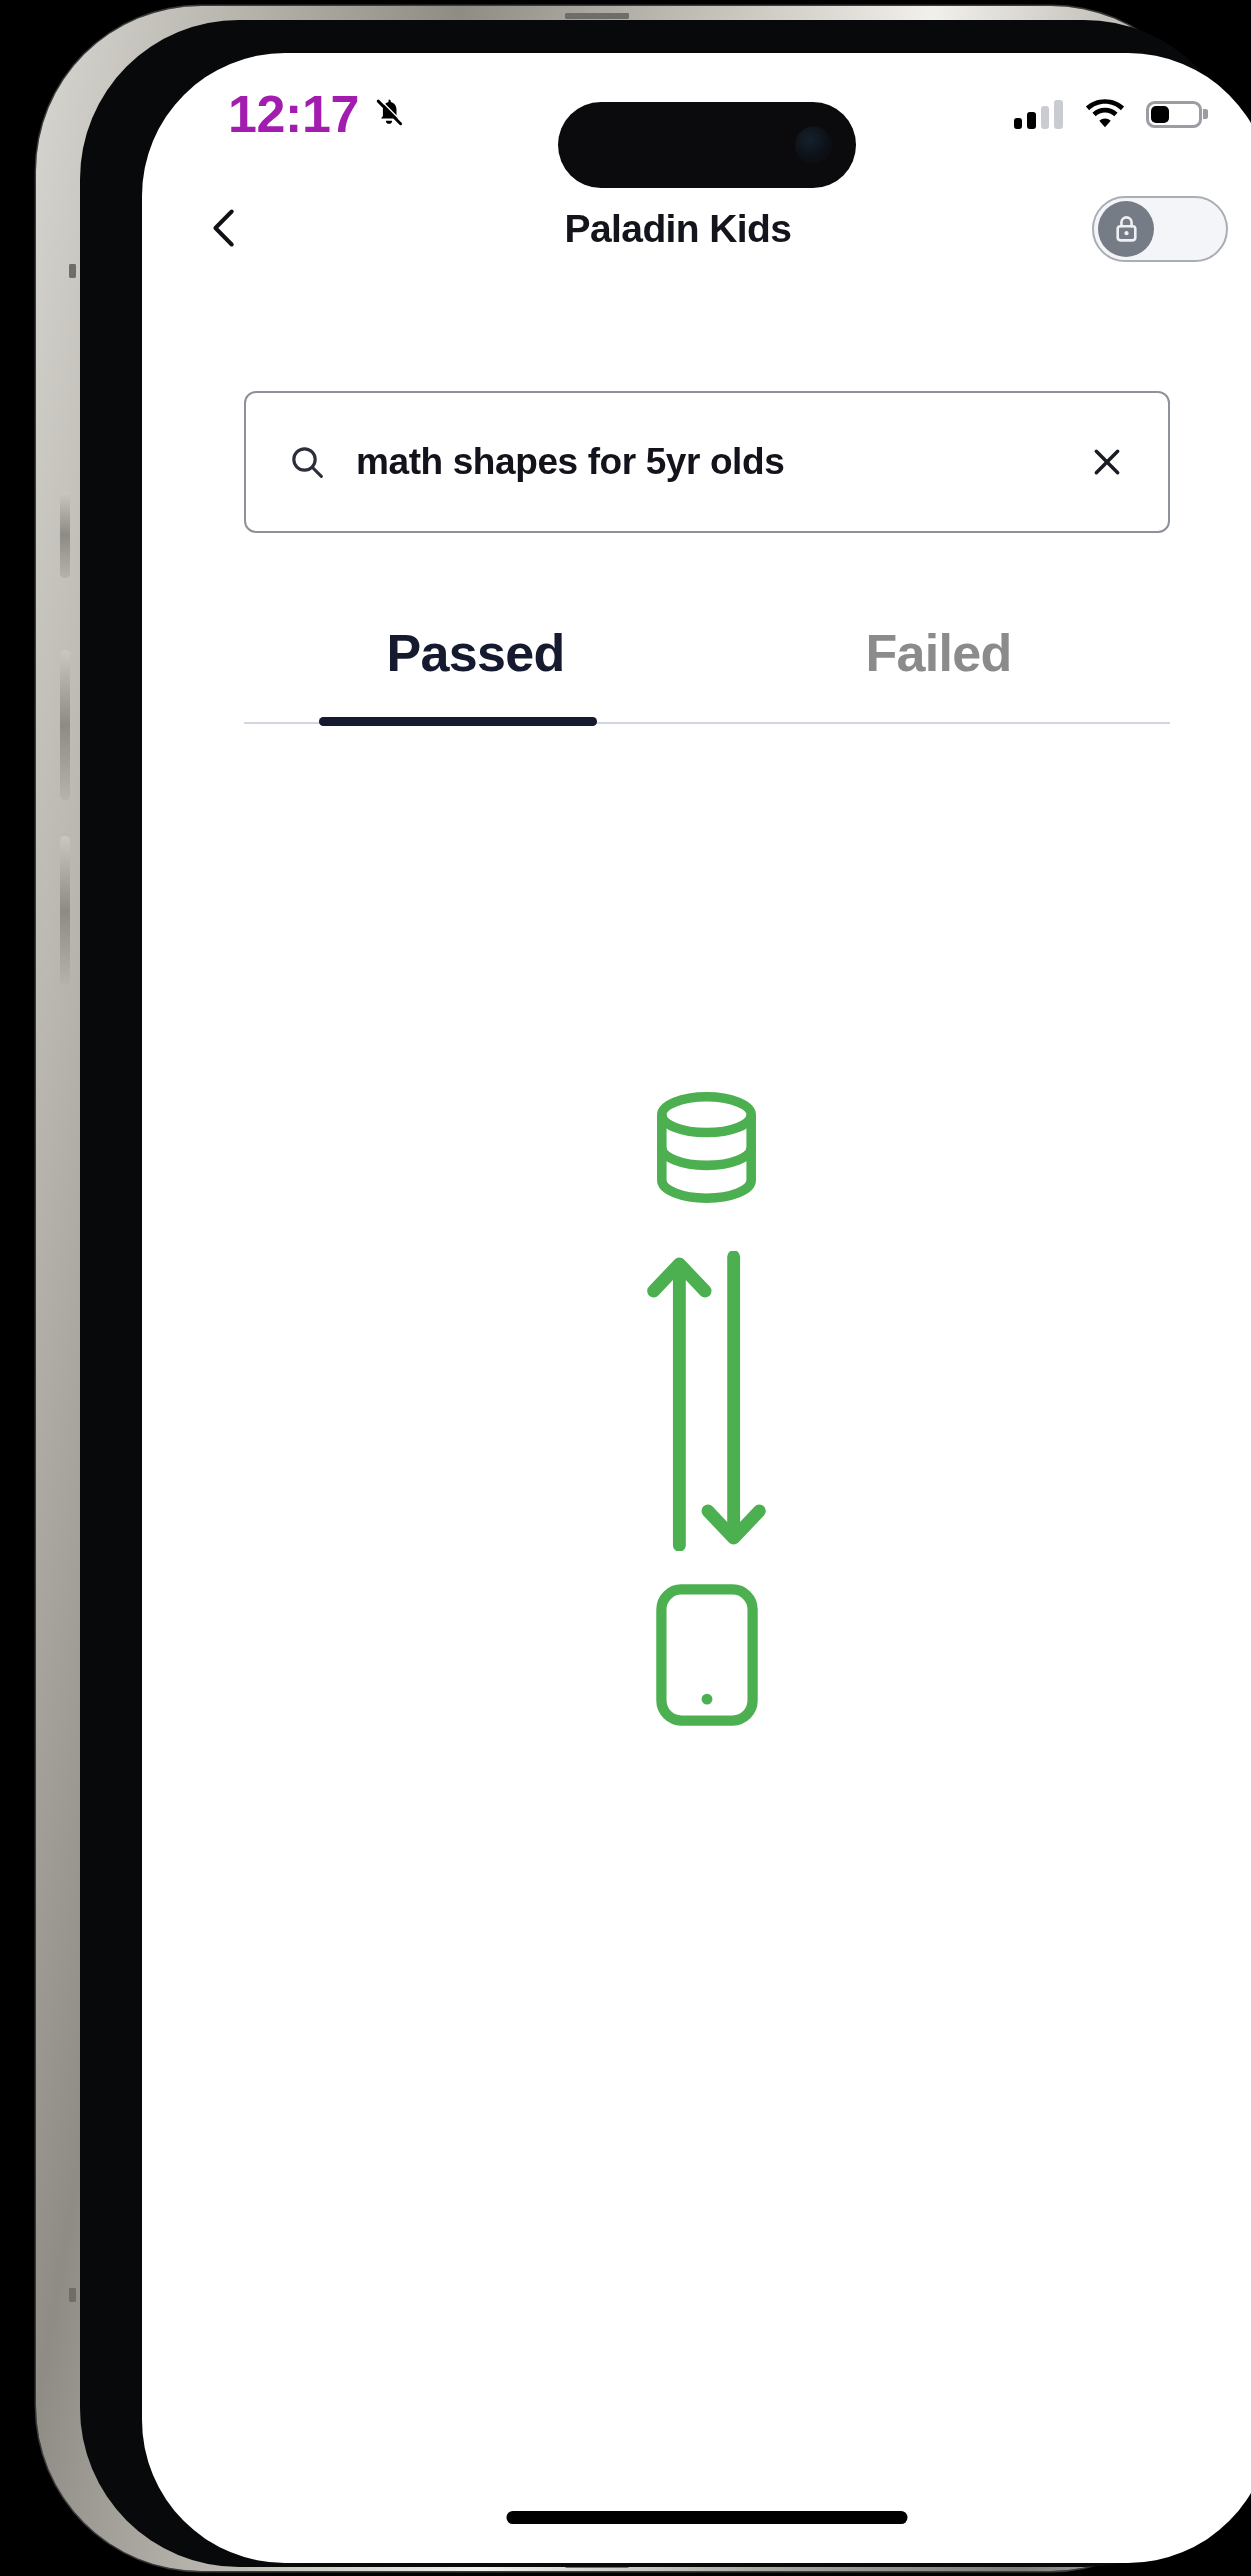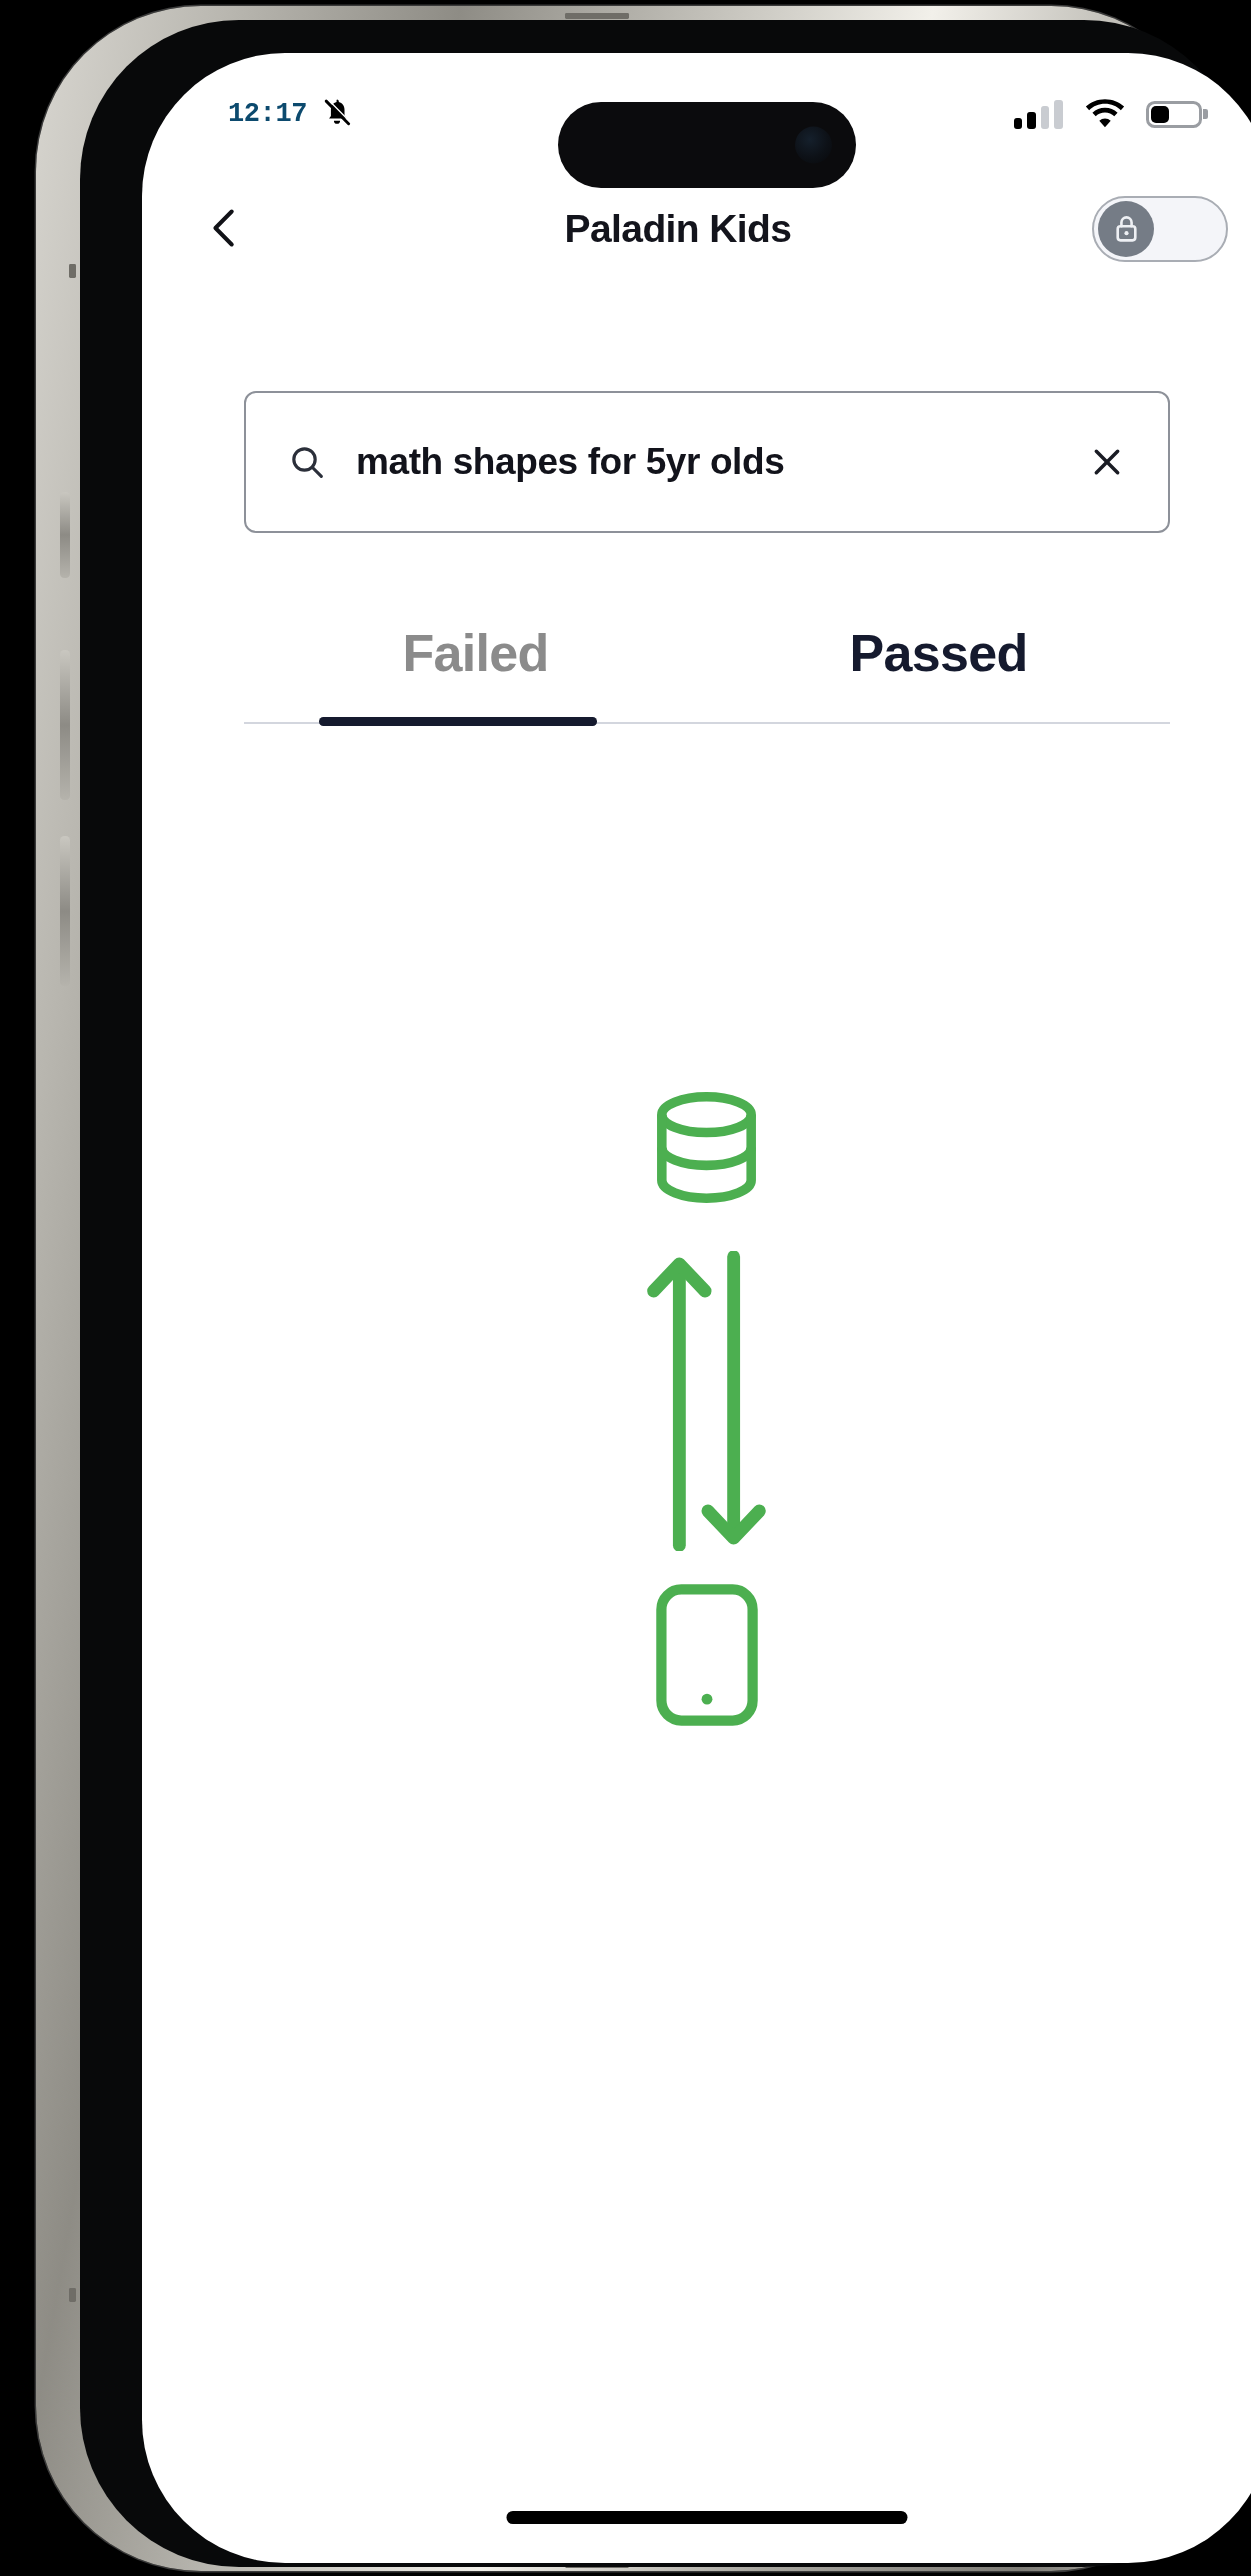--- a/index.html
+++ b/index.html
@@ -81,25 +81,25 @@
     left: 0; top: 0;
     width: 1129px;
     height: 123px;
     display: flex;
     align-items: center;
     justify-content: space-between;
     padding: 0 69px 0 86px;
   }
   .sb-left { display: flex; align-items: center; gap: 13px; }
   .sb-time {
-    font-size: 27px;
+    font-size: 52px;
     font-weight: 700;
-    color: #0c4a6e;
+    color: #a21caf;
     letter-spacing: -0.4px;
-    font-family: Liberation Mono, monospace;
+    font-family: Liberation Sans, sans-serif;
   }
   .sb-right { display: flex; align-items: center; gap: 21.5px; }
 
   
   .island {
     position: absolute;
     left: 50%;
     transform: translateX(-50%);
     top: 49px;
     width: 298px;
@@ -380,25 +380,25 @@
             <span class="search-text" placeholder="Search">math shapes for 5yr olds</span>
             <span class="clear-icon">
               <svg width="40" height="40" viewBox="0 0 24 24">
                 <path d="M5.6 5.6 L18.4 18.4 M18.4 5.6 L5.6 18.4" stroke="#1a1c24" stroke-width="2.1" stroke-linecap="round"></path>
               </svg>
             </span>
           </div>
         </div>
 
         <div class="tabs">
+          <div class="tab active">
+            <span class="tab-label">Passed</span>
+          </div>
           <div class="tab inactive">
             <span class="tab-label">Failed</span>
-          </div>
-          <div class="tab active">
-            <span class="tab-label">Passed</span>
           </div>
         </div>
         <div class="tab-divider"></div>
         <div class="tab-underline" style="left:177px;"></div>
 
         <div class="empty-art">
 
           <span>
             <svg width="143" height="143" viewBox="0 0 48 48">
               <ellipse cx="24" cy="13" rx="15" ry="6" fill="none" stroke="#4caf50" stroke-width="3.2"></ellipse>

